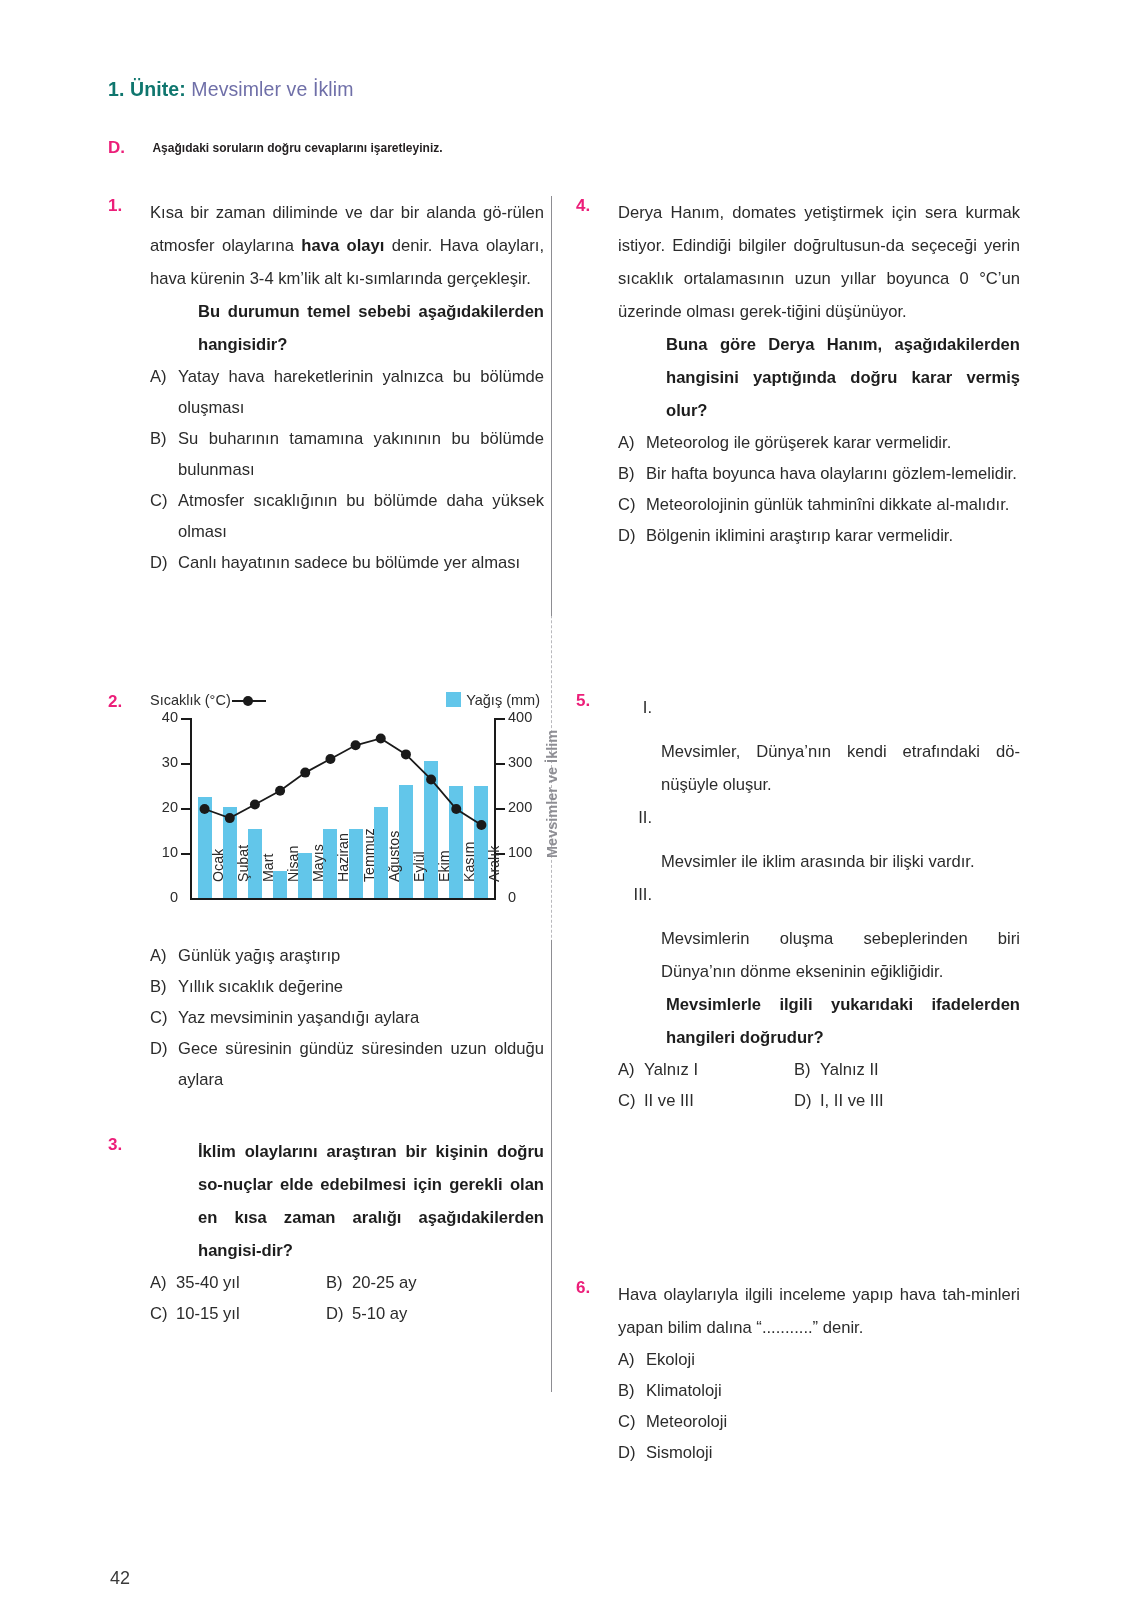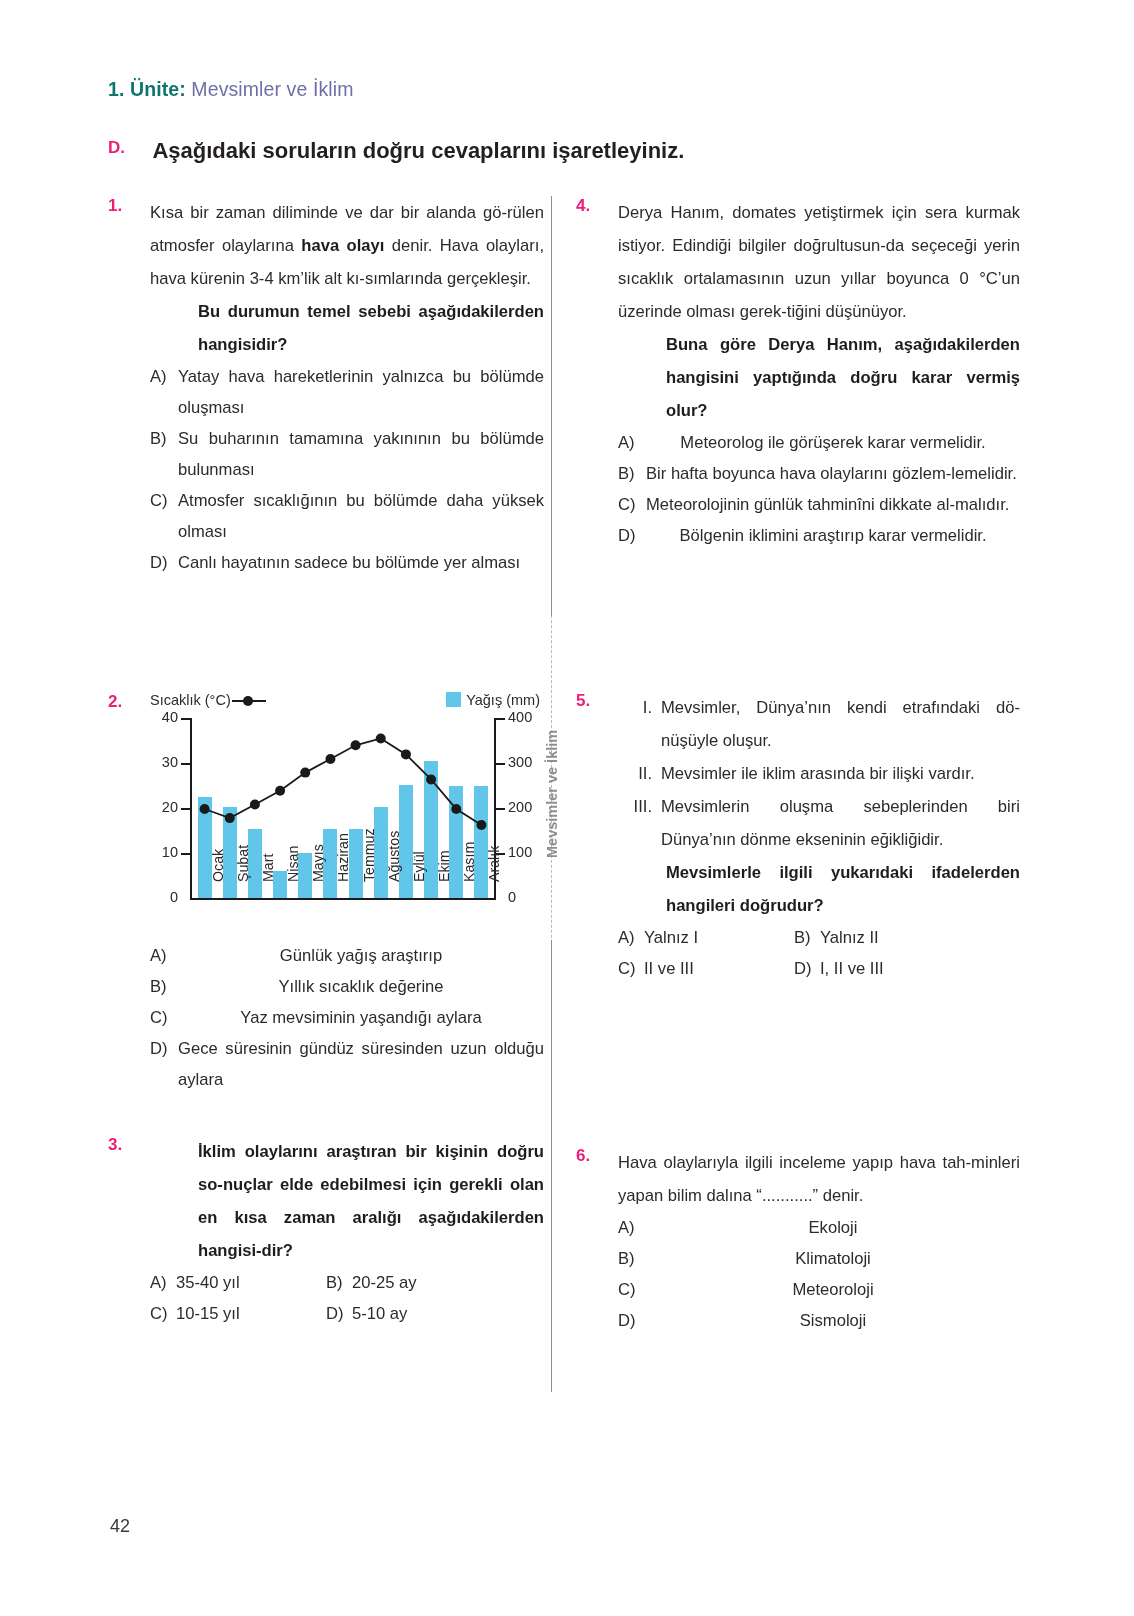--- a/index.html
+++ b/index.html
@@ -18,21 +18,21 @@
     white-space:nowrap;
   }
   .unit-head .lbl{font-weight:bold;color:#0f766e;}
   .unit-head .val{color:#6f6fa8;}
 
   .sec-row{position:absolute;left:108px;top:138px;white-space:nowrap;}
   .sec-letter{
     display:inline-block;width:40px;color:#ec1e79;font-weight:bold;font-size:17px;
     vertical-align:top;
   }
-  .sec-text{display:inline-block;font-weight:bold;font-size:22px;color:#231f20;}
+  .sec-text{display:inline-block;font-weight:bold;font-size:12px;color:#231f20;}
 
   
   .col{position:absolute;top:196px;}
   .col-left{left:108px;width:436px;}
   .col-right{left:576px;width:444px;}
 
   
   .divider{
     position:absolute;left:551px;top:196px;width:0;height:1196px;
     border-left:1px dashed #b9b9bd;
@@ -57,36 +57,36 @@
   .stem.noj{text-align:left;}
   .u{ text-decoration:underline; text-underline-offset:3px;}
 
   .opts{margin-top:0;}
   .opt{
     font-size:16.6px;line-height:31px;color:#2b2b2b;
     display:flex;align-items:flex-start;
   }
   .opt .k{flex:0 0 28px;}
   .opt .t{flex:1 1 auto;text-align:justify;}
-  .opt .t.noj{text-align:center;}
+  .opt .t.noj{text-align:left;}
 
   
   .opt2{display:flex;font-size:16.6px;line-height:31px;color:#2b2b2b;}
   .opt2 .cell{display:flex;}
   .opt2 .cell.a{flex:0 0 176px;}
   .opt2 .cell .k{flex:0 0 26px;}
 
   
   .roman{display:flex;font-size:16.6px;line-height:33px;color:#2b2b2b;}
   .roman .rn{flex:0 0 34px;text-align:right;padding-right:9px;}
-  .roman .rt{flex:1 1 auto;text-align:justify;}
+  .roman .rt{flex:1 1 auto;text-align:justify;margin-top:44px;}
   .roman .rt.noj{text-align:left;}
 
   
-  .pageno{position:absolute;left:110px;top:1516px;font-size:18px;color:#3a3a3a;}
+  .pageno{position:absolute;left:110px;top:1568px;font-size:18px;color:#3a3a3a;}
 
   
   .sidetab{
     position:absolute;left:527px;top:700px;width:22px;height:160px;
   }
   .sidetab span{
     display:block;white-space:nowrap;font-size:14.5px;font-weight:bold;color:#8e8e94;
     transform:rotate(-90deg);transform-origin:left top;
     position:absolute;left:17px;top:158px;
   }

